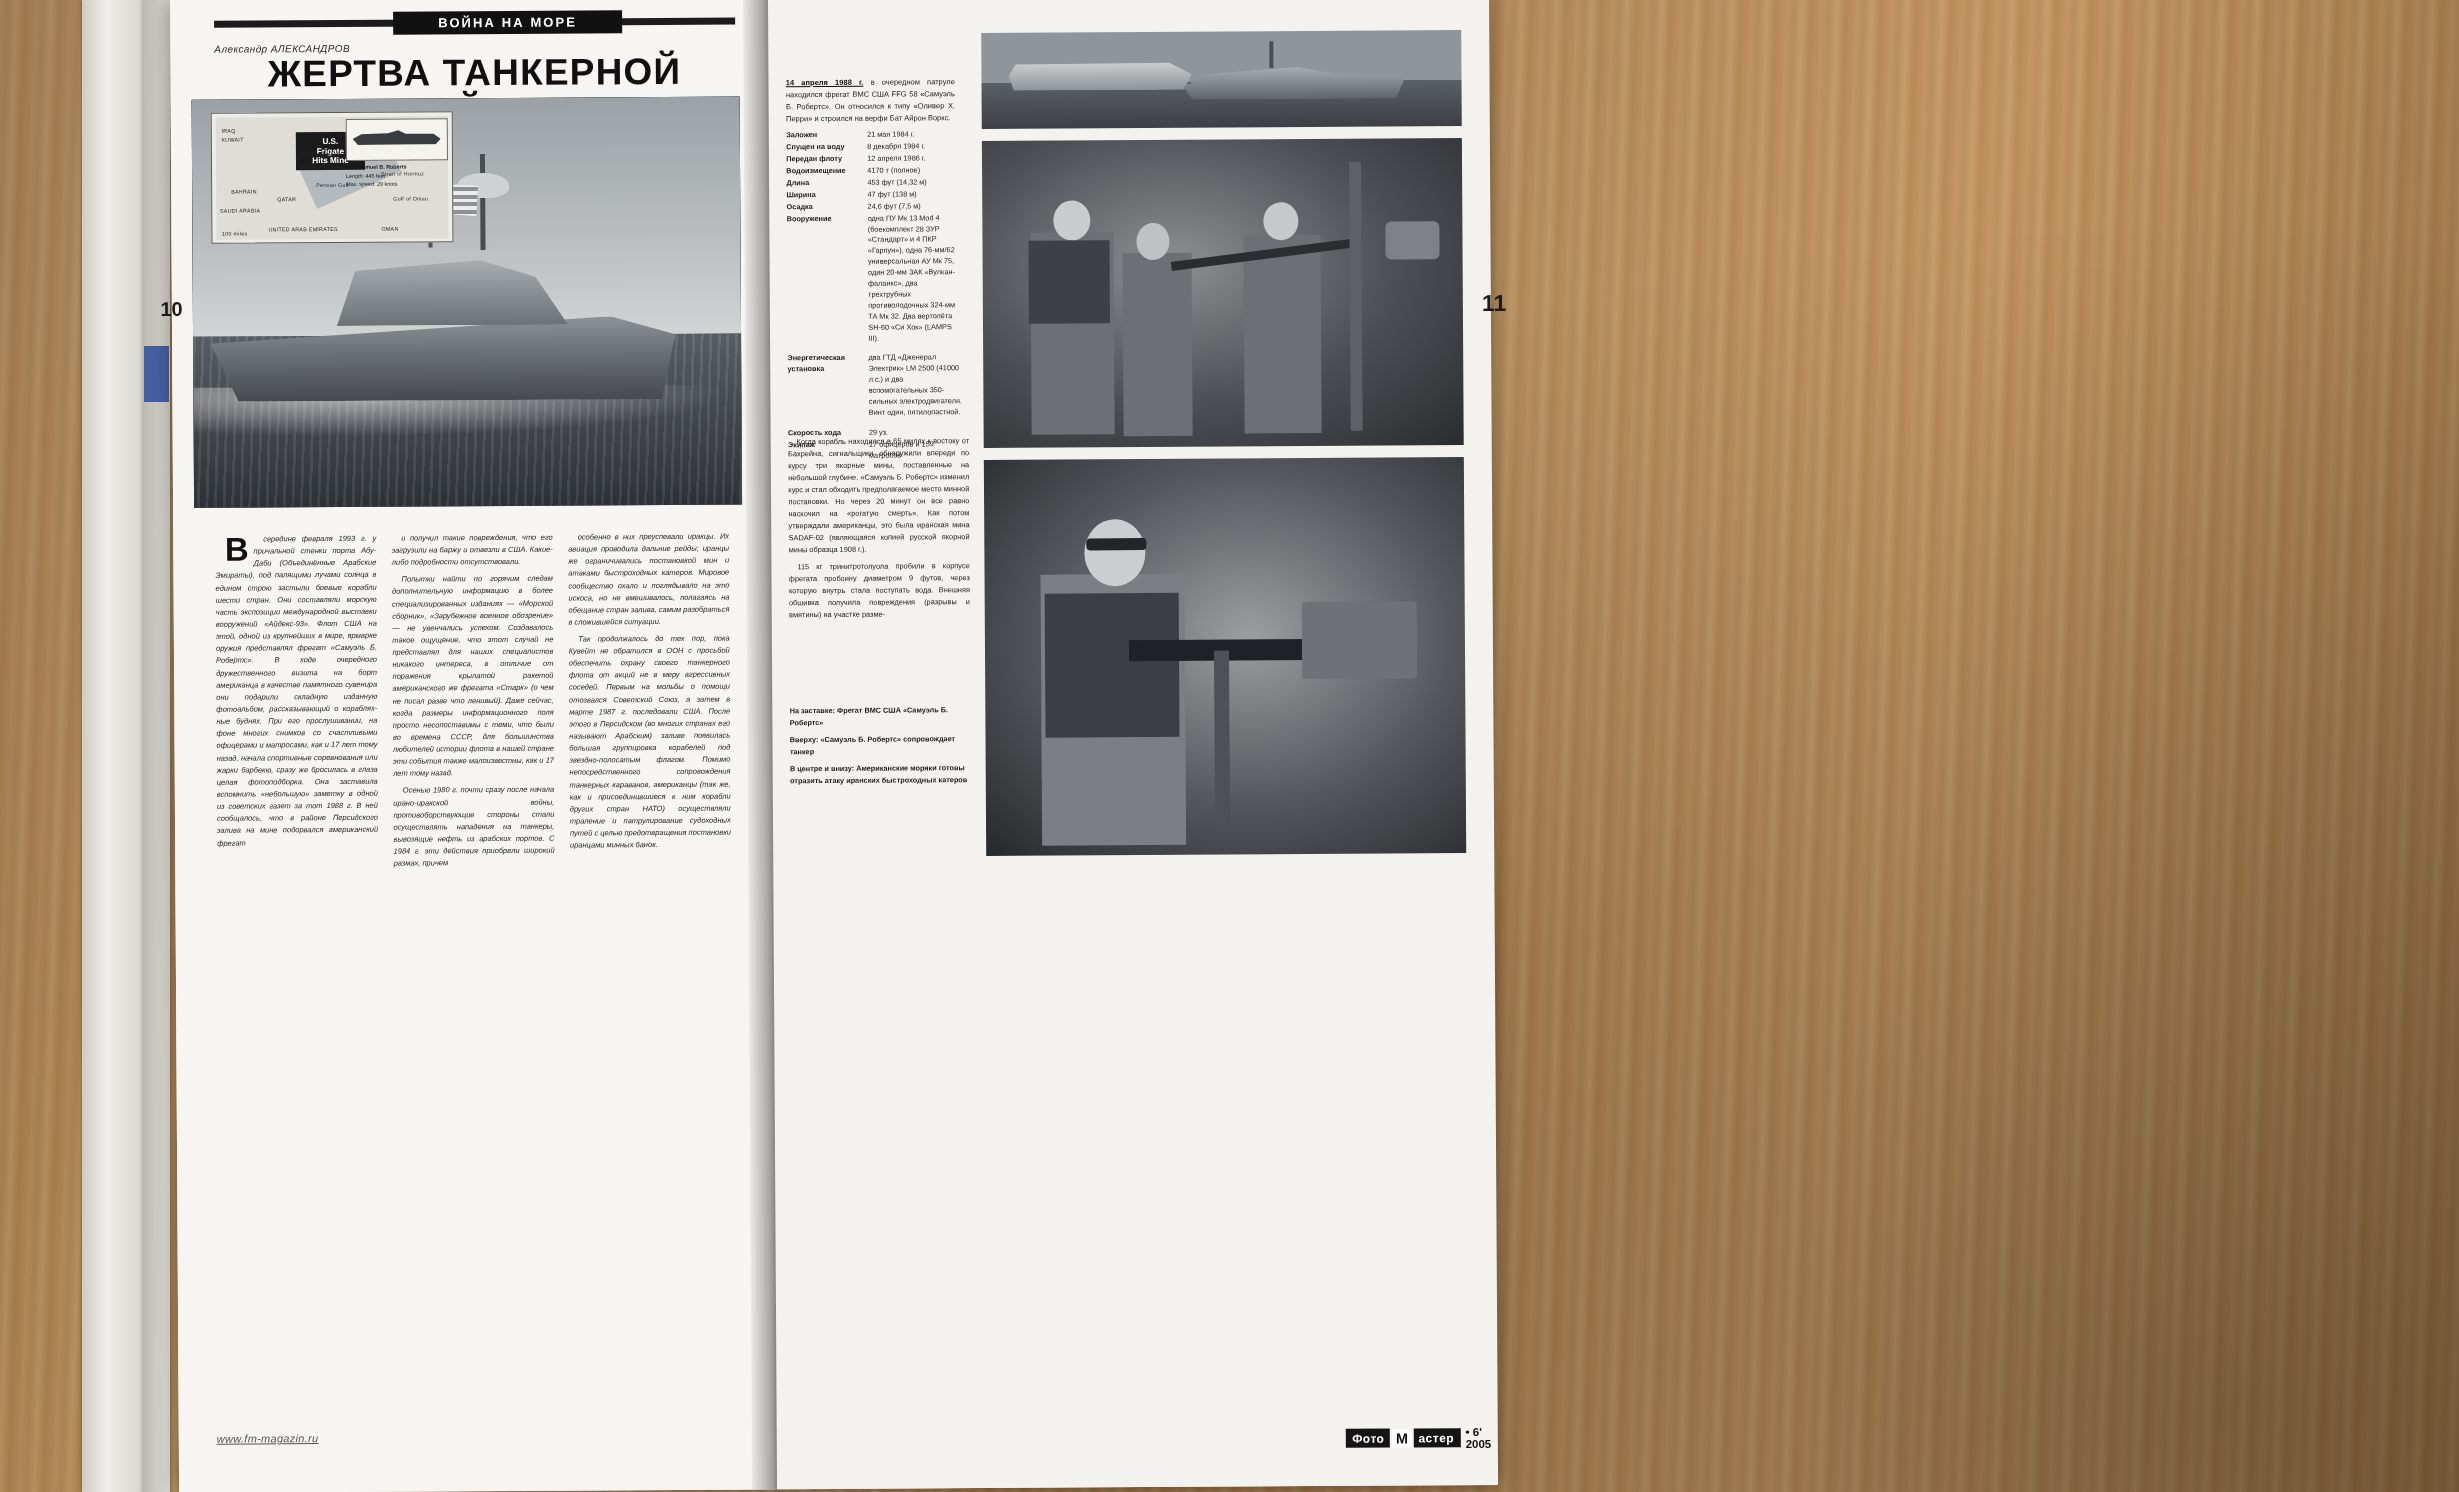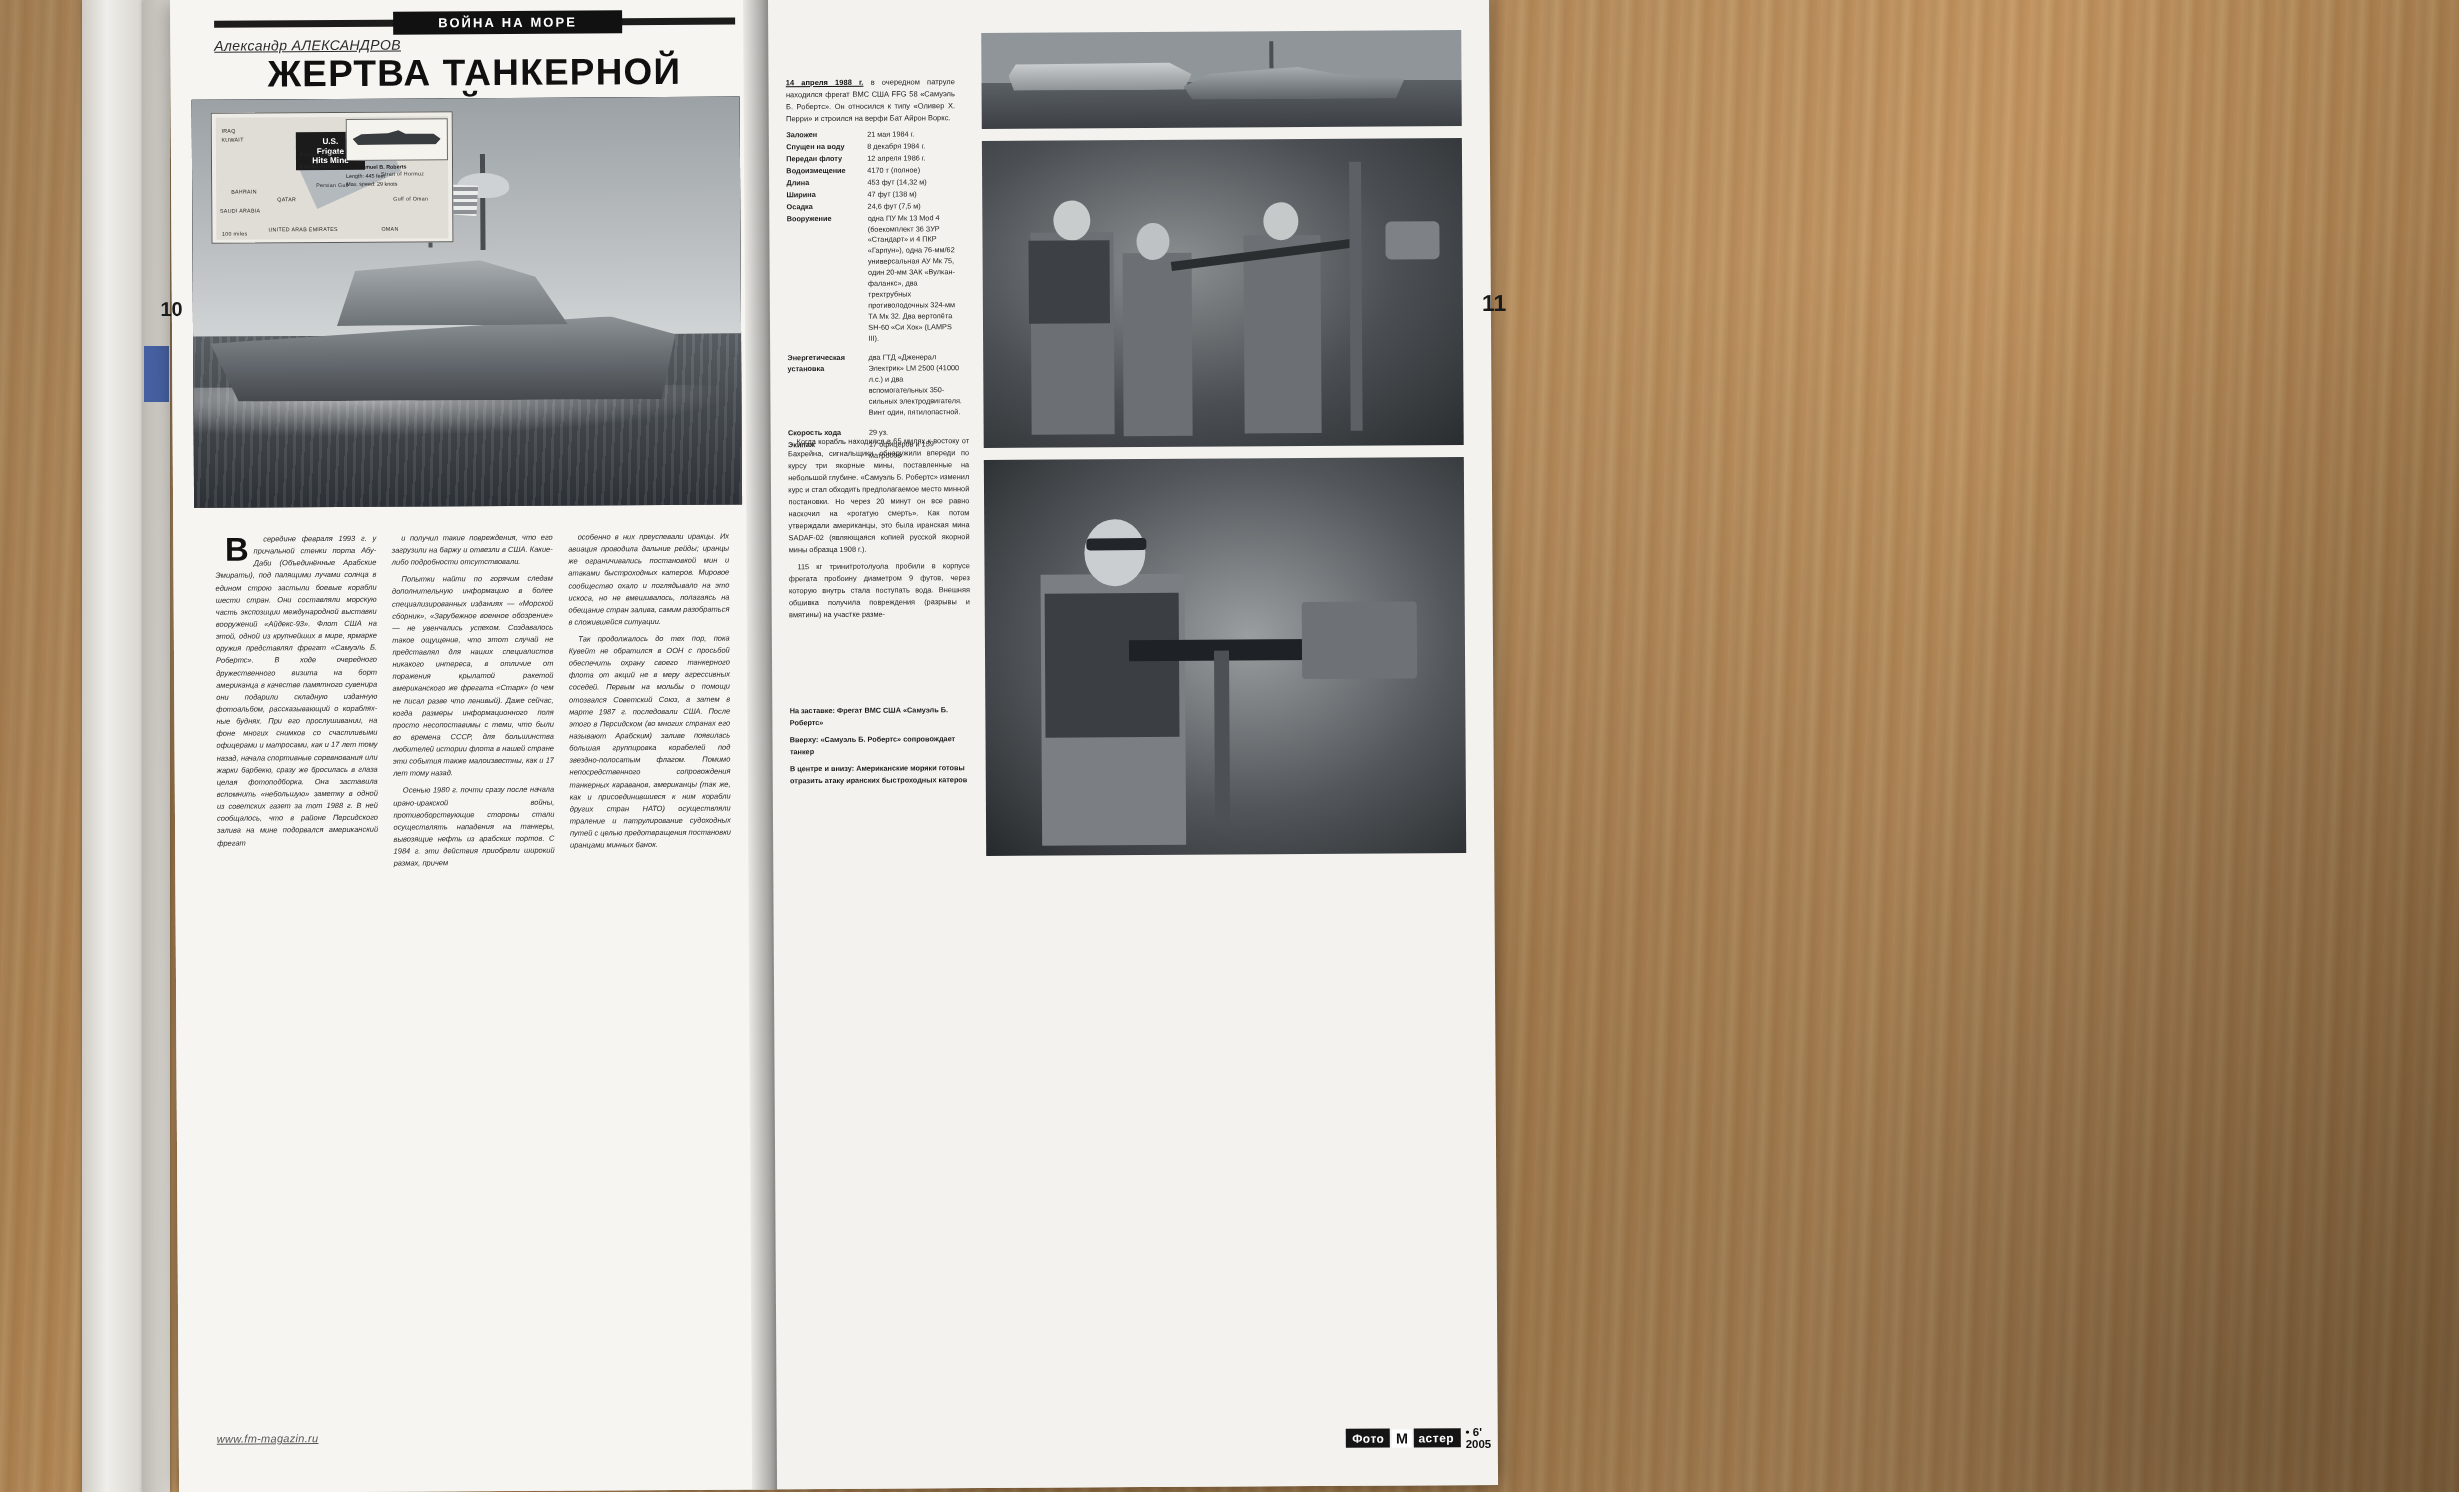--- a/index.html
+++ b/index.html
@@ -56,22 +56,22 @@
   #page-right { left:598px; width:721px; background:#f3f2ee; }
 
   
   #rule-top { position:absolute; left:44px; top:21px; width:521px; height:6.7px; background:#1c1c1c; }
   #section-banner {
     position:absolute; left:223px; top:13.4px; width:229px; height:23px;
     background:#111; color:#fff; font-size:13px; font-weight:bold; letter-spacing:2.1px;
     display:flex; align-items:center; justify-content:center;
   }
   #author {
-    position:absolute; left:44px; top:38px; font-size:14px; font-style:italic;
-    letter-spacing:0.4px; color:#2a2a2a;text-decoration:underline;
+    position:absolute; left:44px; top:44px; font-size:10px; font-style:italic;
+    letter-spacing:0.4px; color:#2a2a2a;
   }
   #headline {
     position:absolute; left:37px; top:56px; width:534px;
     font-size:37px; font-weight:bold; letter-spacing:1.2px; color:#101010;
     text-align:center; line-height:1.05;
   }
   #page-num-left {
     position:absolute; left:-11.5px; top:298px; font-size:20px; font-weight:bold; color:#1a1a1a;
   }
   #url-left {
@@ -356,21 +356,21 @@
       <div class="row">
         <div class="k">Ширина</div>
         <div class="v">47 фут (138 м)</div>
       </div>
       <div class="row">
         <div class="k">Осадка</div>
         <div class="v">24,6 фут (7,5 м)</div>
       </div>
       <div class="row">
         <div class="k">Вооружение</div>
-        <div class="v">одна ПУ Мк 13 Mod 4 (боекомплект 36 ЗУР «Стандарт» и 4 ПКР «Гарпун»), одна 76-мм/62 универсальная АУ Мк 75, один 20-мм ЗАК «Вулкан-фаланкс», два трехтрубных противолодочных 324-мм ТА Мк 32. Два вертолёта SH-60 «Си Хок» (LAMPS III).</div>
+        <div class="v">одна ПУ Мк 13 Mod 4 (боекомплект 28 ЗУР «Стандарт» и 4 ПКР «Гарпун»), одна 76-мм/62 универсальная АУ Мк 75, один 20-мм ЗАК «Вулкан-фаланкс», два трехтрубных противолодочных 324-мм ТА Мк 32. Два вертолёта SH-60 «Си Хок» (LAMPS III).</div>
       </div>
       <div class="row group">
         <div class="k">Энергетическая установка</div>
         <div class="v">два ГТД «Дженерал Электрик» LM 2500 (41000 л.с.) и два вспомогательных 350-сильных электродвигателя. Винт один, пятилопастной.</div>
       </div>
       <div class="row group">
         <div class="k">Скорость хода</div>
         <div class="v">29 уз.</div>
       </div>
       <div class="row">

